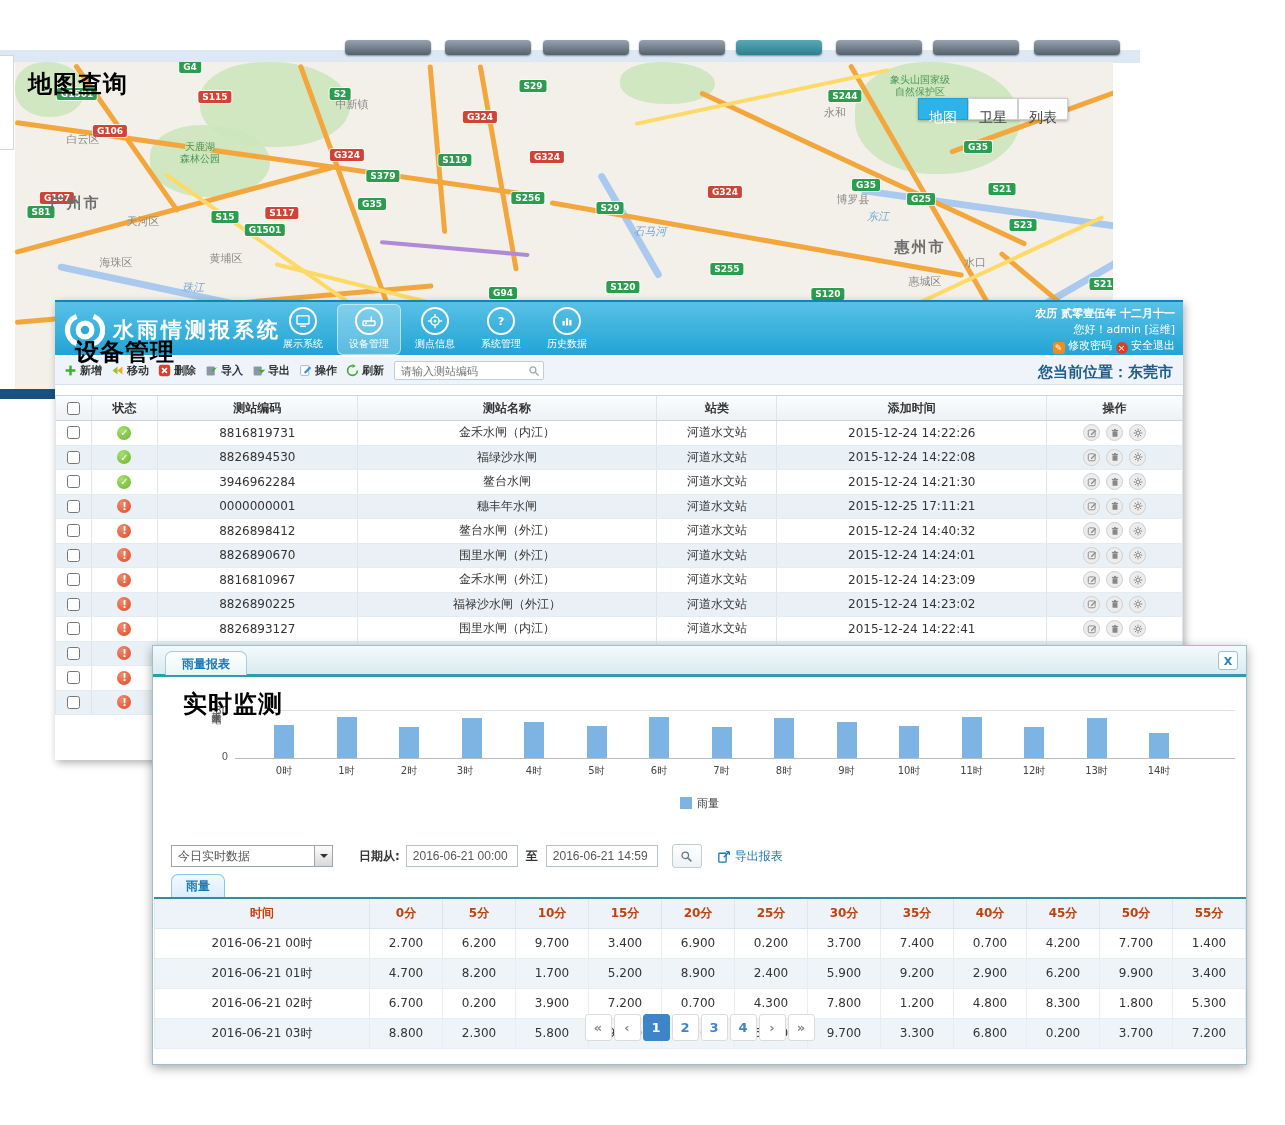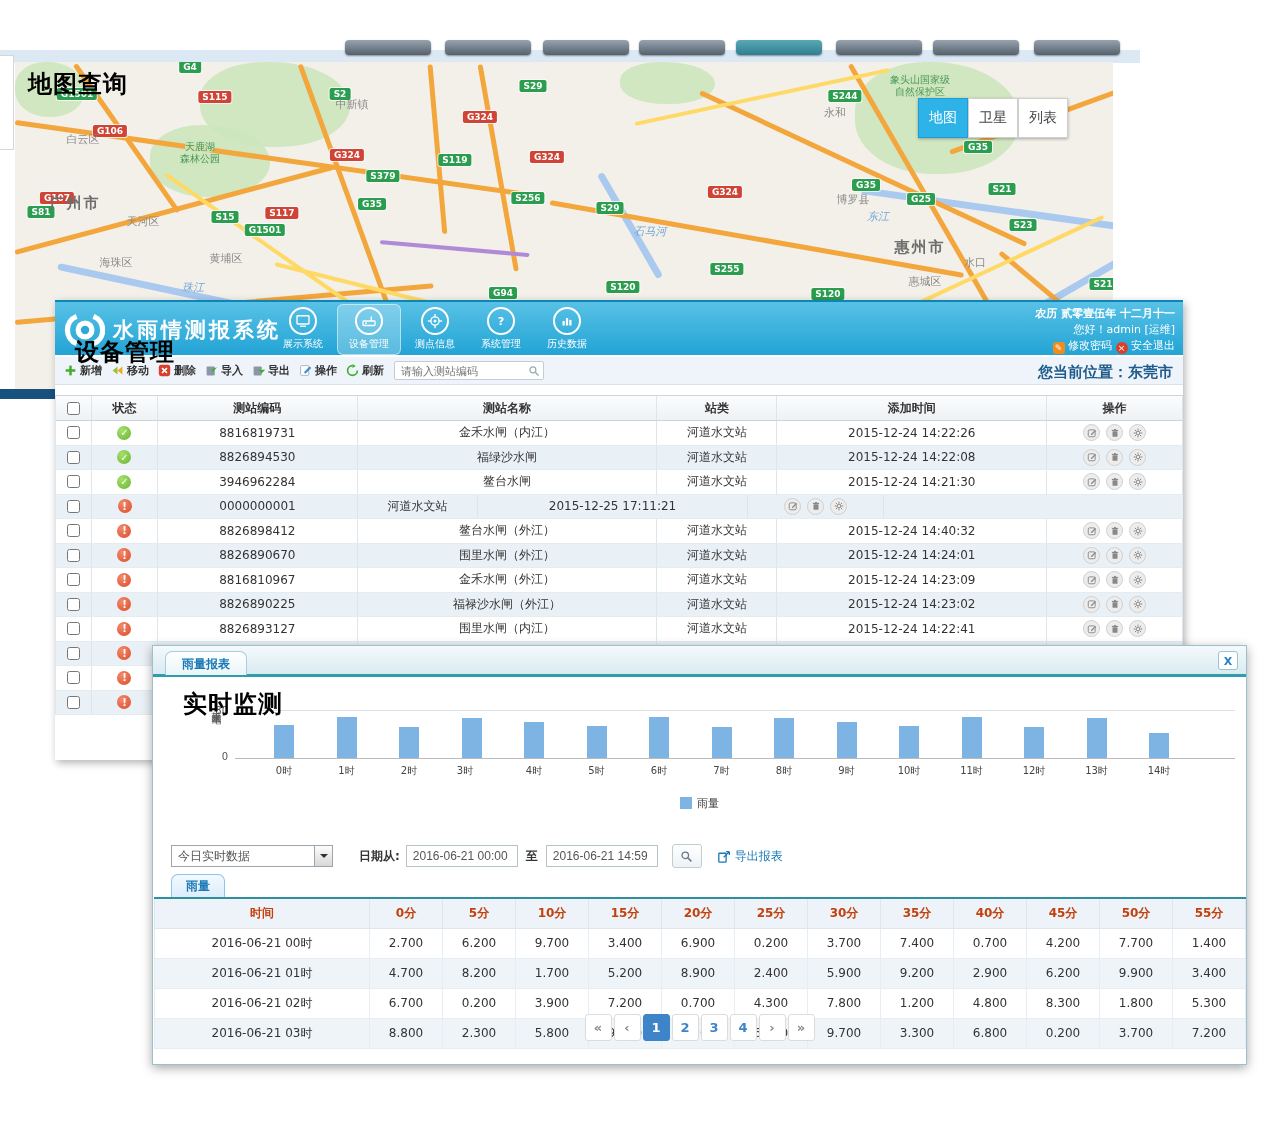--- a/index.html
+++ b/index.html
@@ -25,21 +25,21 @@
            box-shadow:0 0 0 1px rgba(255,255,255,.75); white-space:nowrap; }
   .badge.red { background:#cf4436; }
   .map-lb { position:absolute; transform:translate(-50%,-50%); white-space:nowrap; }
   .map-lb.city { font-size:15px; font-weight:bold; color:#6d6d6d; letter-spacing:2px; }
   .map-lb.dist { font-size:11px; color:#8a8a8a; }
   .map-lb.park { font-size:10px; color:#3d8f4e;margin-top:8px; }
   .map-lb.water { font-size:11px; color:#76a5d8; font-style:italic; }
   .map-left-panel { left:0; top:55px; width:14px; height:95px; background:#fff; border:1px solid #d6d6d6; border-left:none; }
   .map-bottom-bar { left:0; top:389px; width:1140px; height:10px; background:#19517e; }
   .map-type-ctl { position:absolute; right:45px; top:36px; display:flex; box-shadow:0 1px 3px rgba(0,0,0,.3); }
-  .map-type-btn { width:50px; height:40px; line-height:36px; text-align:center; background:#fff;
+  .map-type-btn { width:50px; height:22px; line-height:36px; text-align:center; background:#fff;
                   border:1px solid #cfcfcf; color:#444; font-size:14px; cursor:pointer; }
   .map-type-btn.active { background:#2db3e8; border-color:#1d9fd4; color:#fff; }
 
   
   .anno { position:absolute; color:#000; font-weight:bold; font-size:24px; z-index:60; letter-spacing:1px; }
 
   
   #devwin { left:55px; top:300px; width:1128px; height:460px; background:#fff; z-index:20;
             box-shadow:2px 3px 8px rgba(0,0,0,.3); }
   #devhead { position:absolute; left:0; top:0; width:100%; height:55px;
@@ -525,20 +525,21 @@
           </div>
         </div>
         <div class="drow alt">
           <div class="dcell" style="width: 36px;">
             <input type="checkbox" style="">
           </div>
           <div class="dcell" style="width: 66px;">
             <div class="st-ico st-err">!</div>
           </div>
           <div class="dcell" style="width: 200px;">0000000001</div>
+          <div class="dcell" style="width: 300px;">穗丰年水闸</div>
           <div class="dcell" style="width: 120px;">河道水文站</div>
           <div class="dcell" style="width: 270px;">2015-12-25 17:11:21</div>
           <div class="dcell" style="width: 136px;">
             <div class="op-ico">
               <svg viewBox="0 0 16 16">
                 <rect x="2" y="3" width="11" height="11" rx="2" fill="none" stroke="#888" stroke-width="1.5"></rect>
                 <path d="M6 10 L13 3 L14.5 4.5 L7.5 11.5 Z" fill="#888"></path>
               </svg>
             </div>
             <div class="op-ico">

